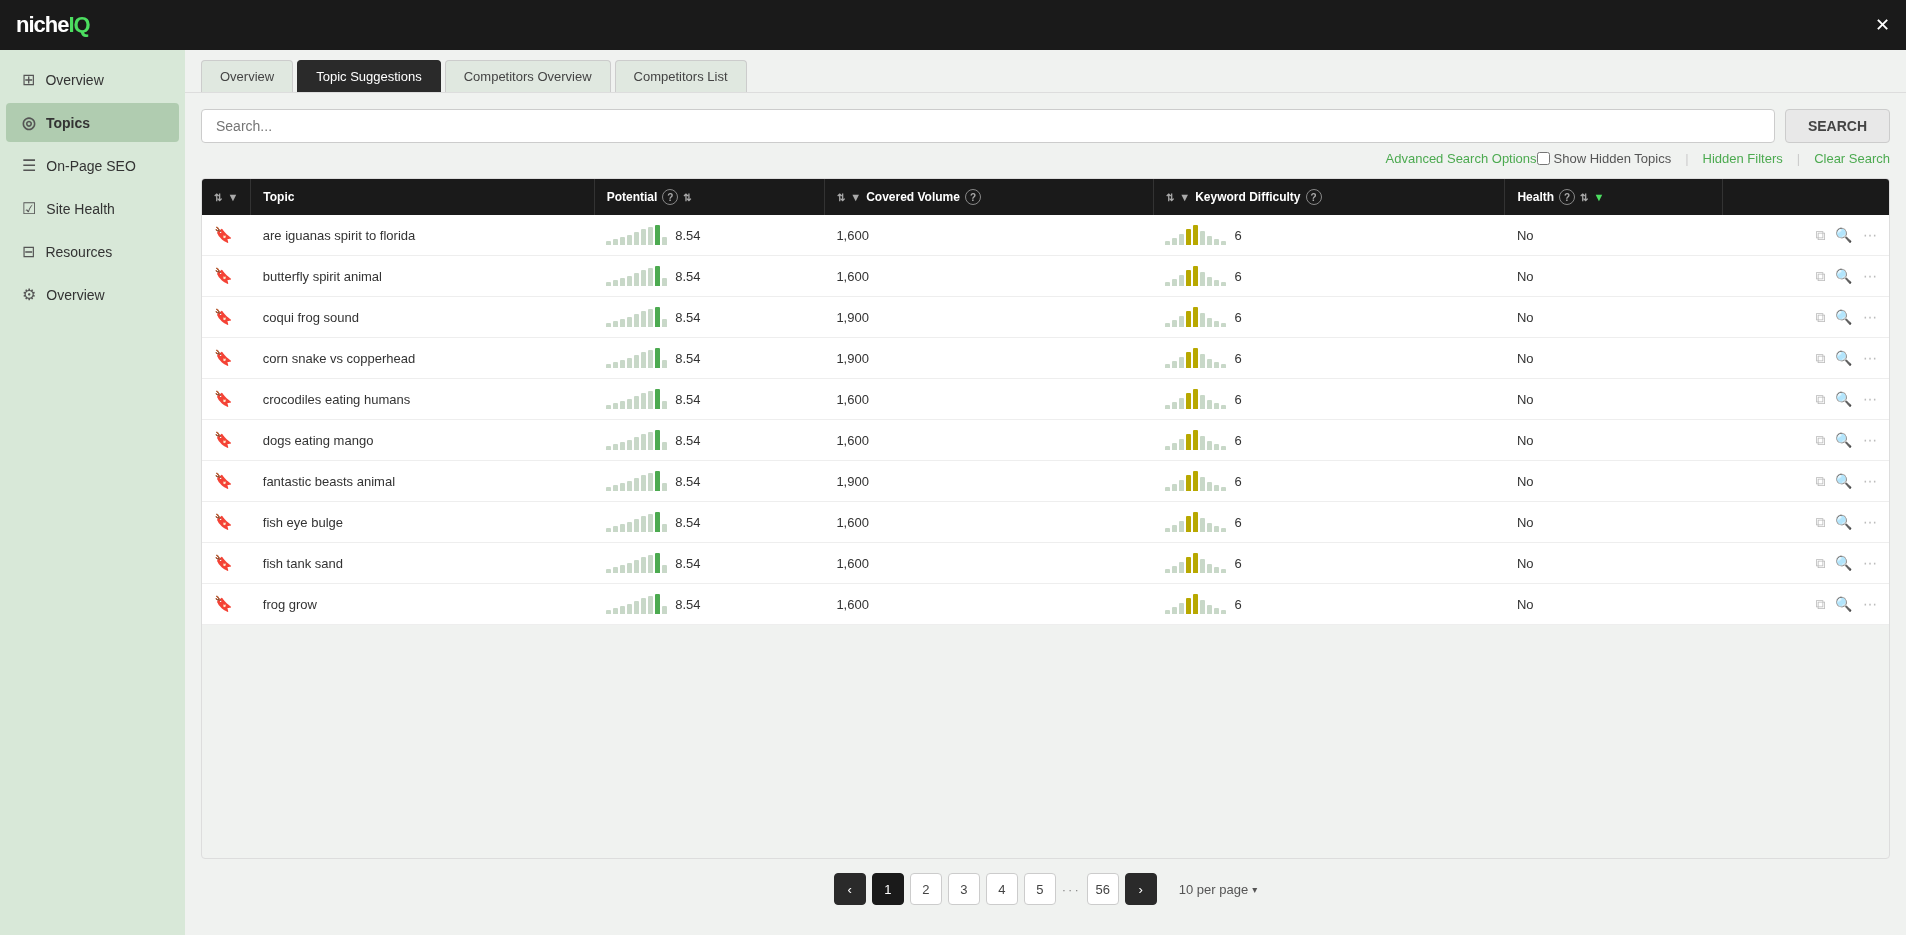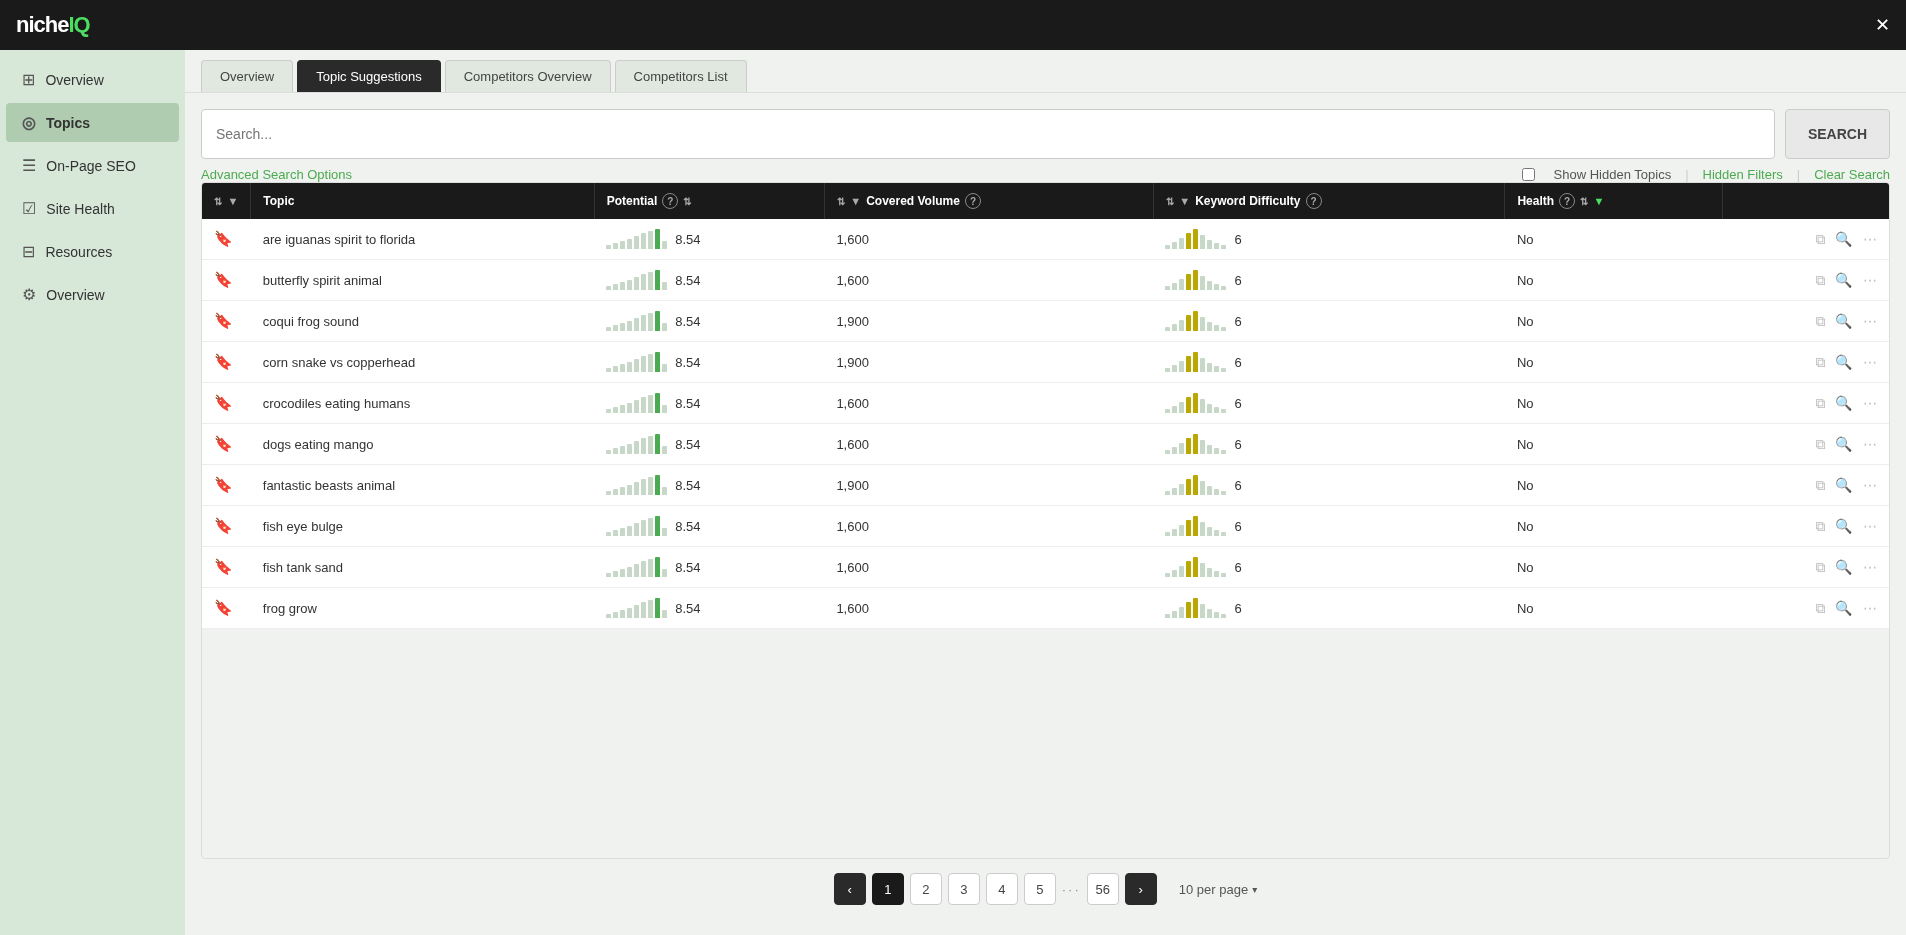--- a/index.html
+++ b/index.html
@@ -102,21 +102,21 @@
     }
 
     
     .search-row {
       display: flex;
       gap: 10px;
       margin-bottom: 8px;
     }
     .search-input {
       flex: 1;
-      padding: 16px 14px;
+      padding: 8px 14px;
       border: 1px solid #ccc;
       border-radius: 4px;
       font-size: 14px;
       background: white;
       color: #999;
       outline: none;
     }
     .search-btn {
       padding: 8px 22px;
       background: #e8e8e8;
@@ -125,39 +125,40 @@
       font-size: 14px;
       font-weight: 600;
       cursor: pointer;
       color: #444;
     }
 
     
     .options-row {
       display: flex;
       align-items: center;
-      justify-content: space-between;
+      justify-content: flex-end;
+      margin-bottom: 12px;
     }
     .advanced-search {
       color: #4caa50;
       font-size: 13px;
       cursor: pointer;
       text-decoration: none;
     }
     .right-options {
       display: flex;
       align-items: center;
       gap: 14px;
       font-size: 13px;
       color: #555;
     }
     .show-hidden-label {
       display: flex;
       align-items: center;
-      gap: 19px;
+      gap: 4px;
     }
     .clear-link {
       color: #4caa50;
       cursor: pointer;
       font-size: 13px;
     }
     .sep { color: #ccc; }
 
     
     .table-wrapper {

